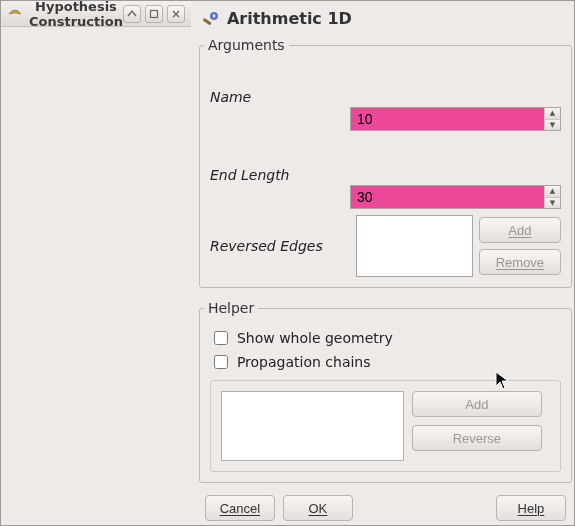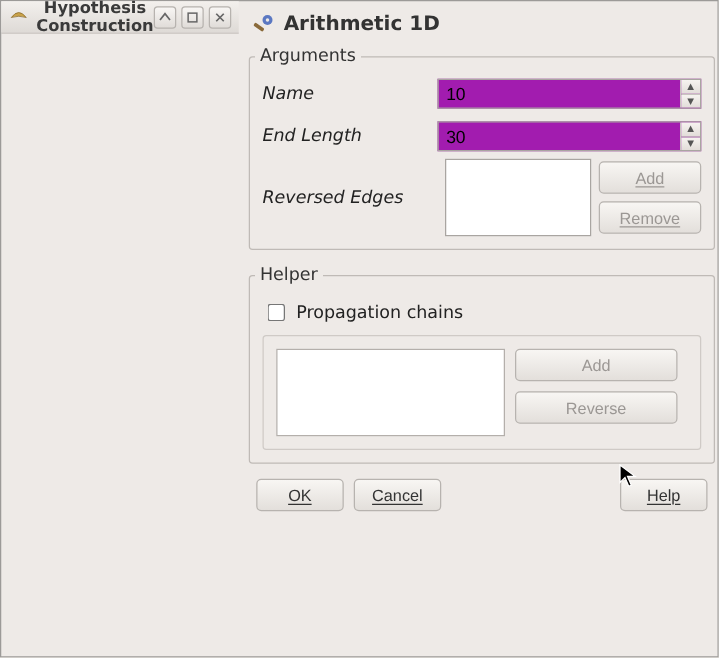--- a/index.html
+++ b/index.html
@@ -99,21 +99,22 @@
     outline: 1px solid #c0c9d4;
     padding: 2px 6px;
     font-size: 14px;
     background: #fff;
   }
   .spinbox {
     display: flex;
     width: 100%;
     height: 24px;
     border: 1px solid #a9a5a1;
-    background: #a21caf;
+    background: #ec4899;
+    margin-top: 44px;
   }
   .spinbox input {
     flex: 1;
     border: none;
     padding: 2px 6px;
     font-size: 14px;
     outline: none;
     background: transparent;
   }
   .spin-btns {
@@ -284,42 +285,46 @@
           </button>
         </div>
       </div>
     </fieldset>
 
     <fieldset class="group">
       <legend>Helper</legend>
 
       <label class="check-row">
         <input type="checkbox" style="">
+        <span>Show whole geometry</span>
+      </label>
+      <label class="check-row">
+        <input type="checkbox" style="">
         <span>Propagation chains</span>
       </label>
 
       <div class="inner-frame">
         <div class="inner-list"></div>
         <div class="inner-btns">
           <button class="btn btn-wide disabled" disabled="">
             <span>Add</span>
           </button>
           <button class="btn btn-wide disabled" disabled="">
             <span>Reverse</span>
           </button>
         </div>
       </div>
     </fieldset>
 
     <div class="bottom-bar">
       <button class="btn">
-        <span class="underline">OK</span>
+        <span class="underline">Cancel</span>
       </button>
       <button class="btn">
-        <span class="underline">Cancel</span>
+        <span class="underline">OK</span>
       </button>
       <span class="spacer"></span>
       <button class="btn">
         <span class="underline">Help</span>
       </button>
     </div>
 
   </div>
 
   <svg class="cursor-arrow" width="16" height="20" viewBox="0 0 16 20">

